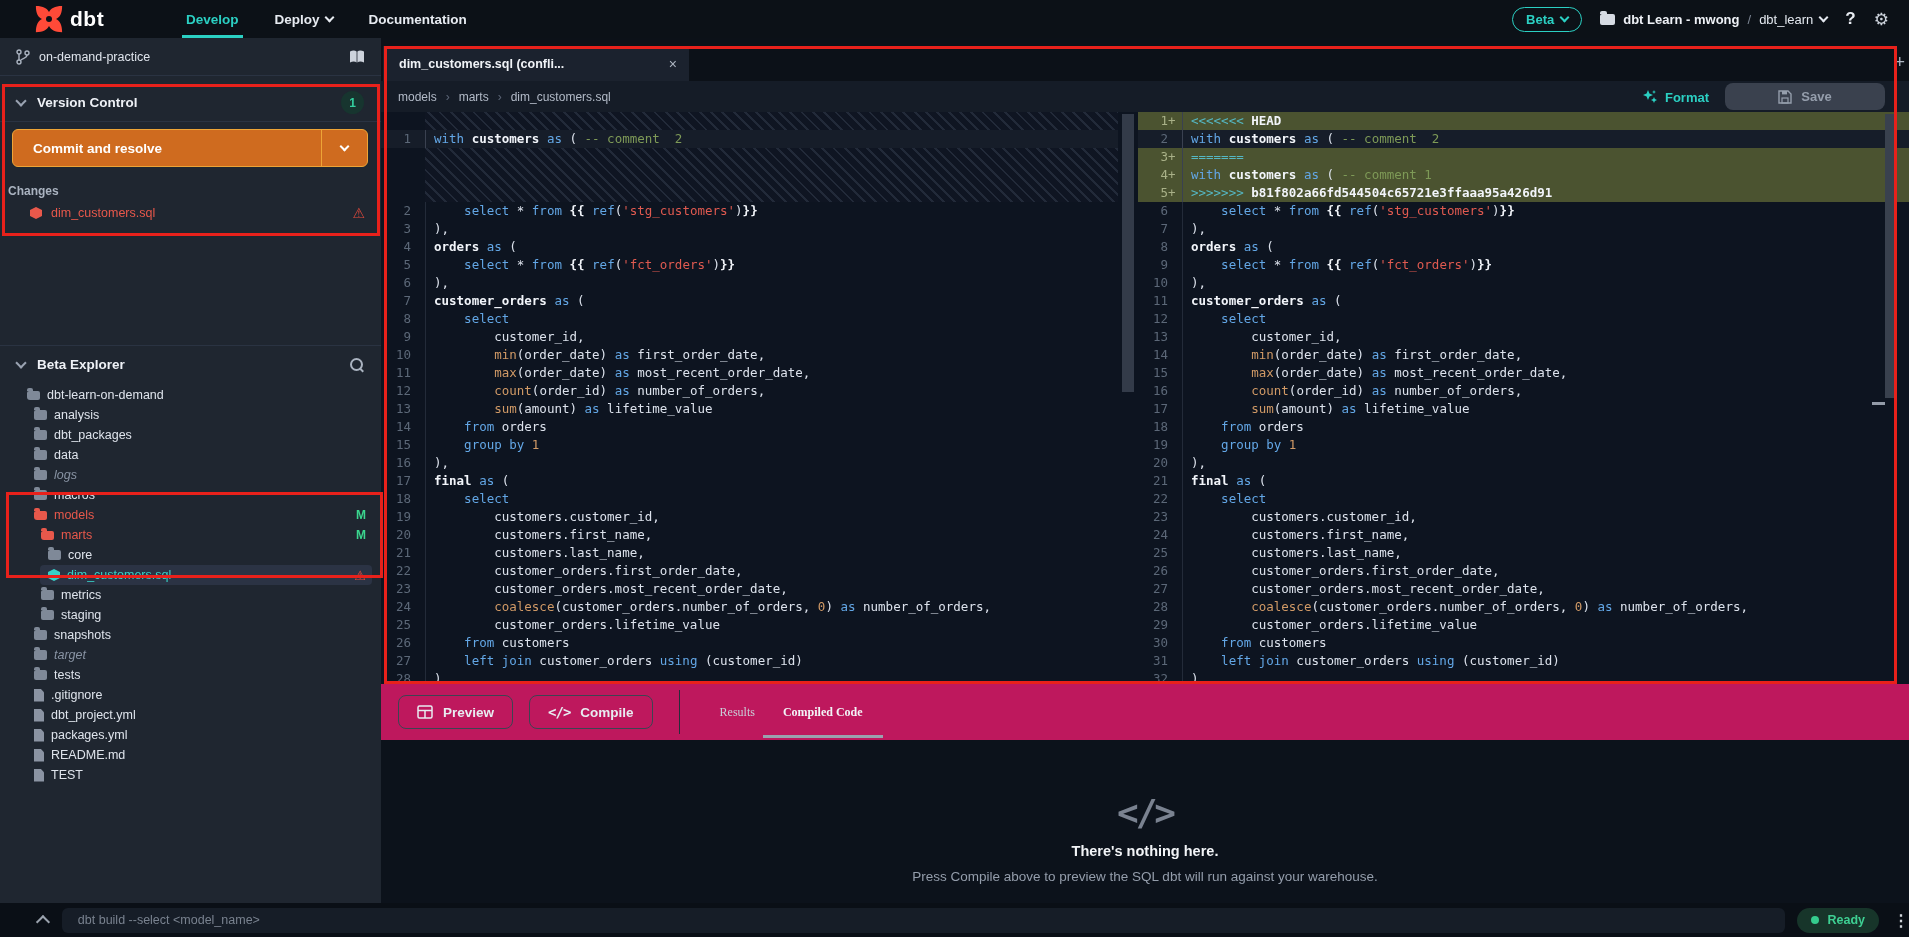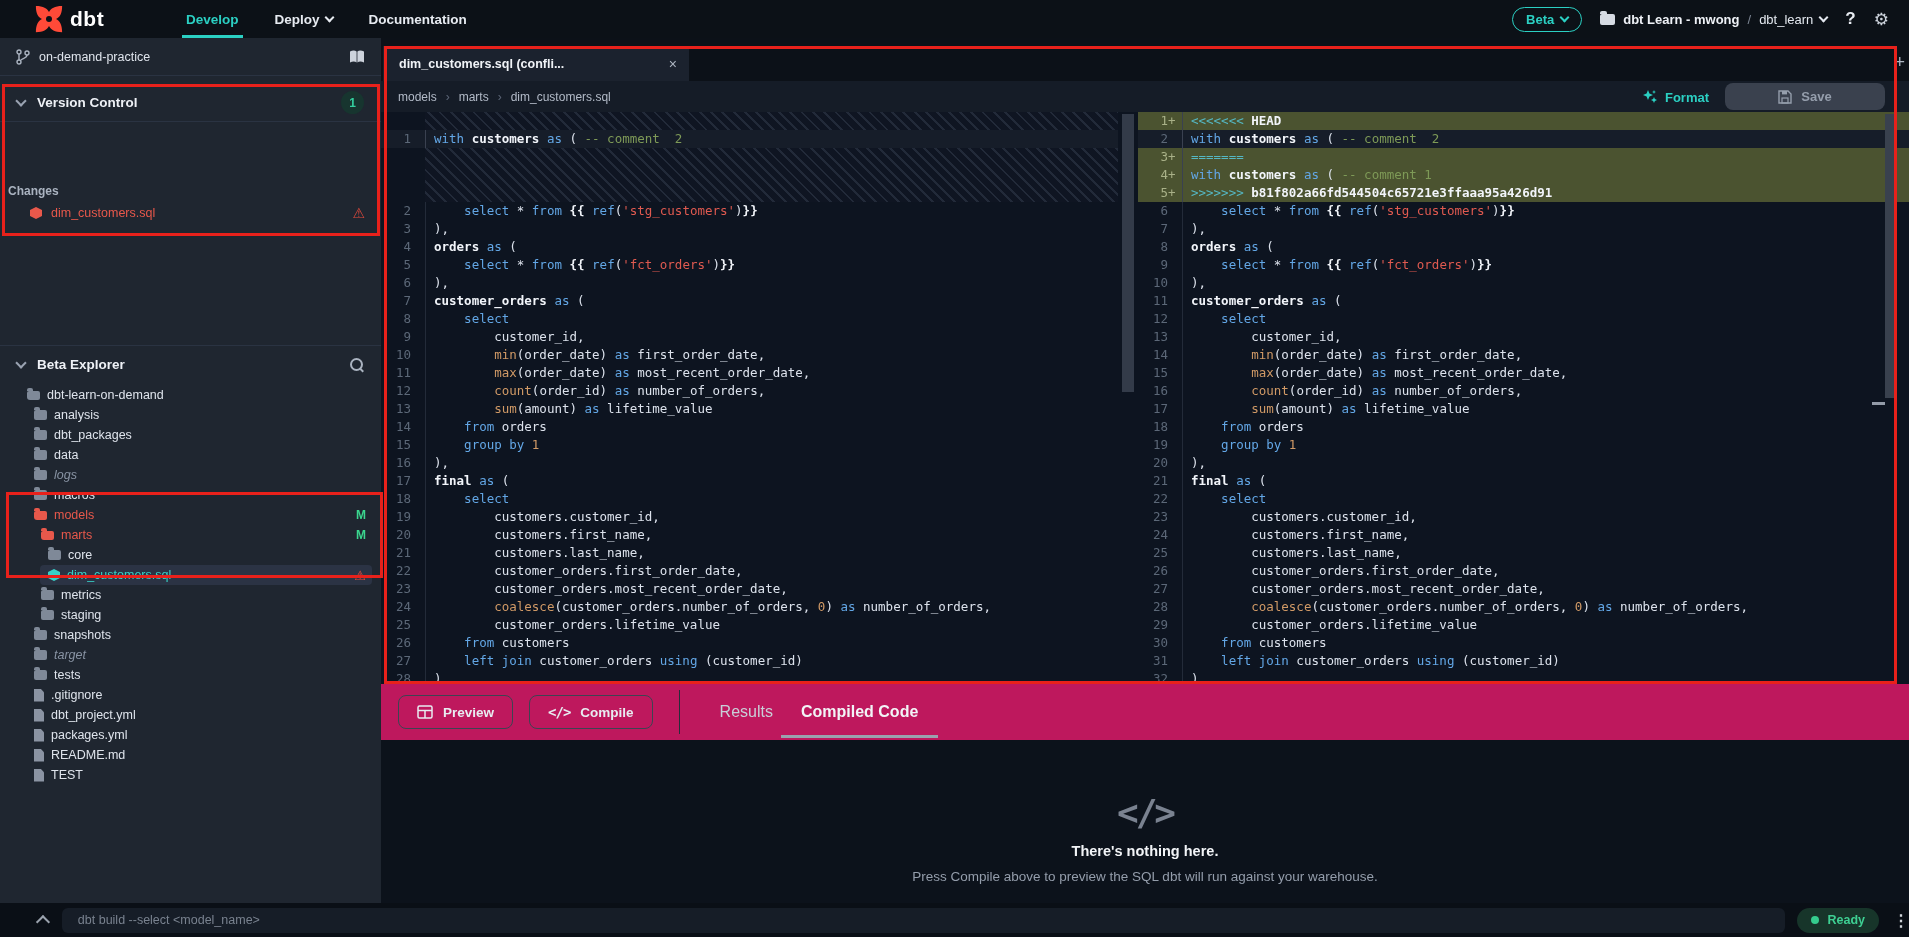--- a/index.html
+++ b/index.html
@@ -128,21 +128,21 @@
   #right-scroll-dash { position:absolute; right:24px; top:290px; width:13px; height:3px; background:#939ba8; }
 
   
   #bottom-panel { position:absolute; left:0; right:0; top:646px; bottom:0; background:#be185d; }
   #panel-toolbar { height:56px; display:flex; align-items:center; position:relative; }
   .pc-btn { height:34px; border:1px solid #3d4452; border-radius:8px; display:flex; align-items:center;
        gap:10px; padding:0 18px; color:#e8ecf1; font-weight:700; font-size:13.5px; cursor:pointer; margin-left:16px; }
   .pc-btn:first-child { margin-left:17px; }
   #panel-divider { width:1px; height:44px; background:#262e3b; margin:0 26px; }
   .panel-tab { padding:0 14px; height:56px; display:flex; align-items:center; color:#c9cfd8;
-       font-size:16px; cursor:pointer; position:relative; }
+       font-size:12px; cursor:pointer; position:relative;font-family:Liberation Serif, serif; }
   .panel-tab.active { color:#f2f4f7; font-weight:700; }
   .panel-tab.active::after { content:""; position:absolute; left:-6px; right:-6px; bottom:2px; height:3px;
        background:#9aa2ae; }
   #panel-empty { position:absolute; left:0; right:0; top:56px; bottom:0; background:#0c121b;
        display:flex; flex-direction:column; align-items:center; padding-top:52px; gap:10px; }
   .empty-icon { font-family:"DejaVu Sans Mono", monospace; font-weight:bold; font-size:36px;
        color:#7a8290; letter-spacing:-3px; }
   .empty-title { color:#f2f4f7; font-weight:700; font-size:14.5px; }
   .empty-sub { color:#949dab; font-size:13.5px; }
   .compile-glyph { font-family:"DejaVu Sans Mono", monospace; font-weight:bold; font-size:14px; letter-spacing:-1px; }
@@ -223,20 +223,26 @@
       <path d="M15 1.5 C12.5 0.2 10 0.2 8.4 1.5 L8.4 12.5 C10 11.2 12.5 11.2 15 12.5 Z" fill="#cdd3dc"></path>
     </svg>
   </div>
 
   <div id="vc-header">
     <span class="sect-chev"></span>
     <span class="sect-title">Version Control</span>
     <span class="vc-badge">1</span>
   </div>
 
+  <div id="commit-btn">
+    <div id="commit-main">Commit and resolve</div>
+    <div id="commit-chev">
+      <span class="chev" style="border-color:#fff"></span>
+    </div>
+  </div>
 
   <div id="changes-label">Changes</div>
   <div id="change-row">
     <span class="ico-cube redc"></span>
     <span class="changed-file">dim_customers.sql</span>
     <span class="warn-glyph">⚠</span>
   </div>
 
   <div id="fe-header">
     <span class="sect-chev"></span>

